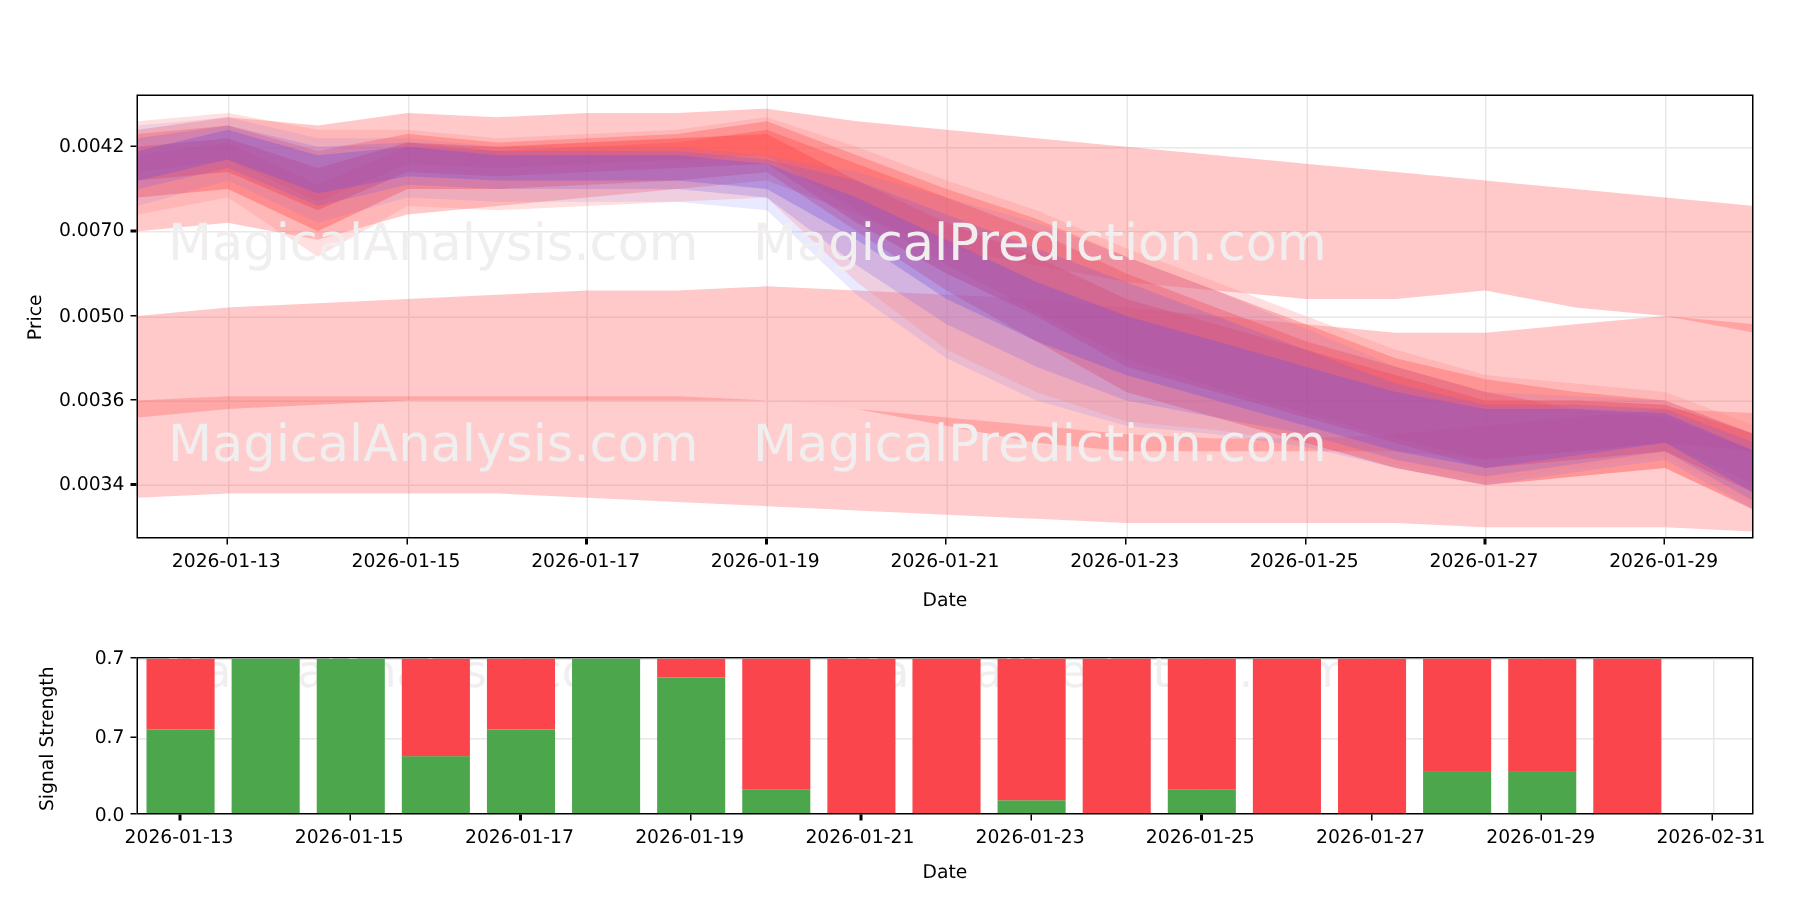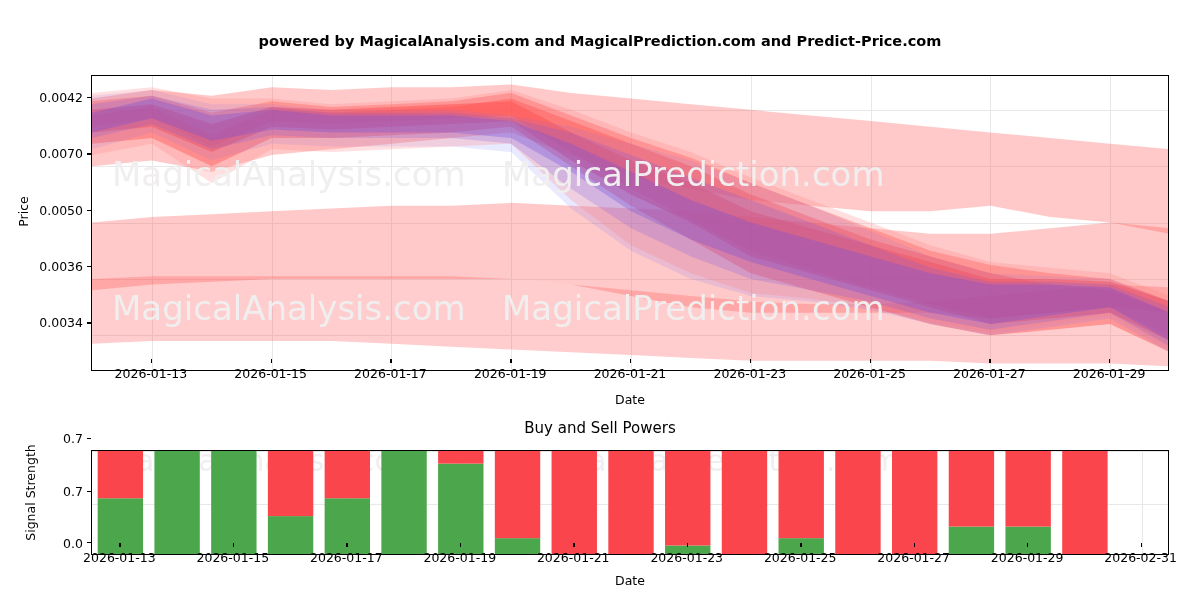--- a/index.html
+++ b/index.html
@@ -22,21 +22,21 @@
     position: absolute; left: 0; top: 31px; width: 1200px;
     text-align: center; font-size: 14.5px; color: #000; font-weight: bold;
     line-height: 21px;
   }
   .panel-title {
     position: absolute; width: 100%; text-align: center;
     font-size: 15px; color: #000;
   }
 
   
-  .axes { position: absolute; background: transparent; border: 1.3px solid #000; overflow: hidden; margin-top: 12px; }
+  .axes { position: absolute; background: transparent; border: 1.3px solid #000; overflow: hidden; }
 
   .gridline-h, .gridline-v { position: absolute; background: #e8e8e8; }
   .gridline-h { height: 1px; left: 0; right: 0; }
   .gridline-v { width: 1px; top: 0; bottom: 0; }
 
   .ytick-label {
     position: absolute; right: 0; text-align: right;
     font-size: 12.5px; color: #000; transform: translateY(-50%);
     white-space: nowrap;
   }
@@ -65,21 +65,20 @@
   .wm.sm { font-size: 30px; }
 
   svg.wave { position:absolute; left:0; top:0; }
   svg.bars { position:absolute; left:0; top:0; }
 </style>
 </head>
 <body>
 
 <div id="root">
 
-  <div class="fig-subtitle">powered by MagicalAnalysis.com and MagicalPrediction.com and Predict-Price.com</div>
 
   <div class="axes" id="ax1" style="left:91px; top:63px; width:1078px; height:296px;">
     <div id="ax1-grid">
         <div class="gridline-h" style="top: 33.8286px;"></div>
         <div class="gridline-h" style="top: 90.2095px;"></div>
         <div class="gridline-h" style="top: 146.59px;"></div>
         <div class="gridline-h" style="top: 202.971px;"></div>
         <div class="gridline-h" style="top: 259.352px;"></div>
         <div class="gridline-v" style="left: 59.8889px;"></div>
         <div class="gridline-v" style="left: 179.667px;"></div>
@@ -136,21 +135,20 @@
       <div class="tickmark-x" style="left: 869.556px; top: 359px;"></div>
       <div class="xtick-label" style="left: 869.556px; top: 366px;">2026-01-25</div>
       <div class="tickmark-x" style="left: 989.333px; top: 359px;"></div>
       <div class="xtick-label" style="left: 989.333px; top: 366px;">2026-01-27</div>
       <div class="tickmark-x" style="left: 1109.11px; top: 359px;"></div>
       <div class="xtick-label" style="left: 1109.11px; top: 366px;">2026-01-29</div>
     </div>
   <div class="axis-label-y" style="left:-7px; top:204px; width:60px;">Price</div>
   <div class="axis-label-x" style="left:580px; top:392px; width:100px;">Date</div>
 
-  <div class="panel-title" style="left:0; top:419px;">Buy and Sell Powers</div>
 
   <div class="axes" id="ax2" style="left:91px; top:438px; width:1078px; height:105px;">
     <div id="ax2-grid">
         <div class="gridline-h" style="top: 52.5px;"></div>
         <div class="gridline-h" style="top: 0px;"></div>
         <div class="gridline-v" style="left: 28.3684px;"></div>
         <div class="gridline-v" style="left: 141.842px;"></div>
         <div class="gridline-v" style="left: 255.316px;"></div>
         <div class="gridline-v" style="left: 368.789px;"></div>
         <div class="gridline-v" style="left: 482.263px;"></div>

